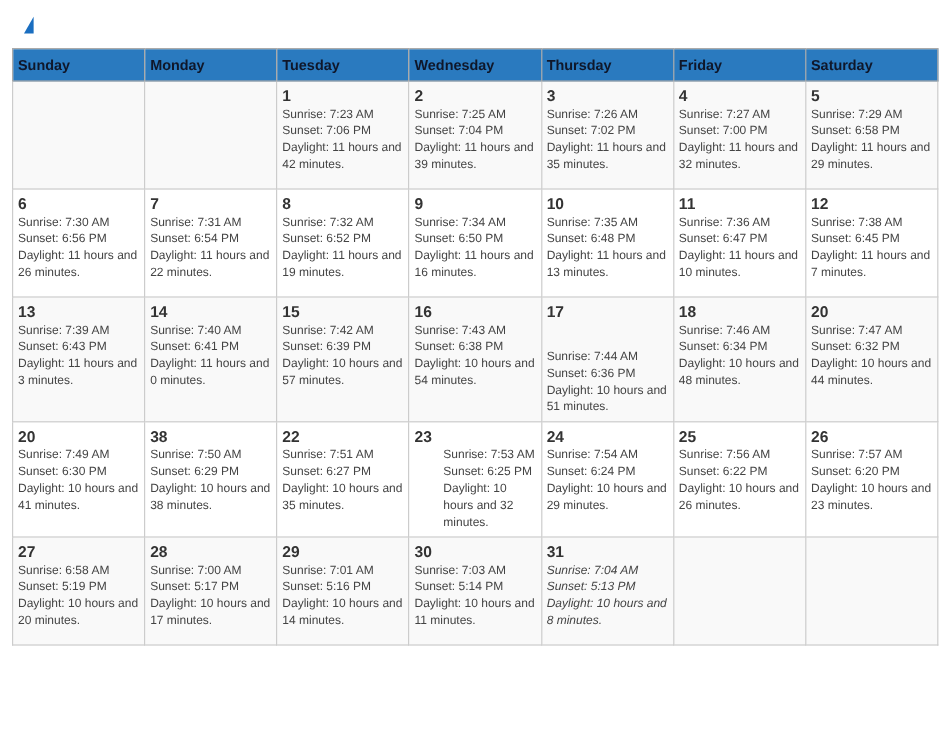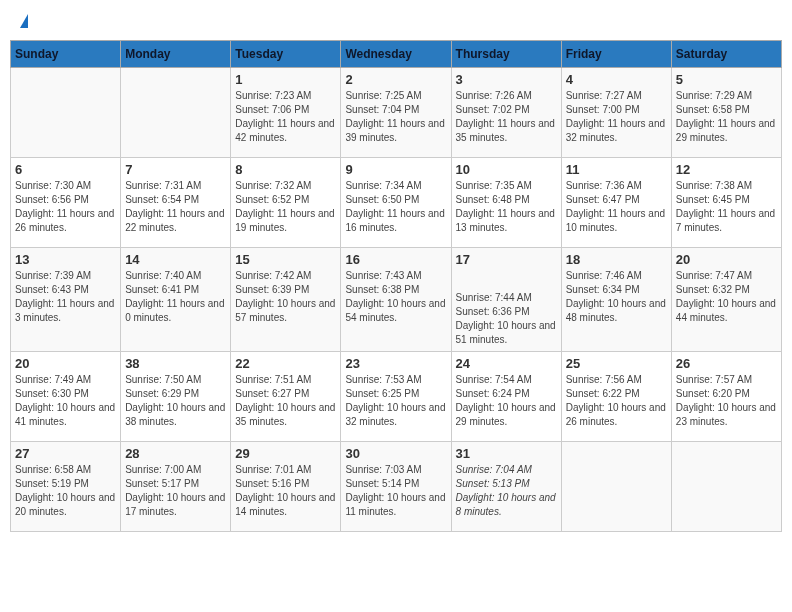--- a/index.html
+++ b/index.html
@@ -266,21 +266,21 @@
 Daylight: 10 hours and 38 minutes.</div>
         </td>
         <td>
           <span class="cell-date">22</span>
           <div class="cell-info" style="white-space: pre-line;">Sunrise: 7:51 AM
 Sunset: 6:27 PM
 Daylight: 10 hours and 35 minutes.</div>
         </td>
         <td>
           <span class="cell-date">23</span>
-          <div class="cell-info" style="white-space: pre-line;">Sunrise: 7:53 AM
+          <div class="cell-info" style="white-space: pre-line; margin-left: 24px;">Sunrise: 7:53 AM
 Sunset: 6:25 PM
 Daylight: 10 hours and 32 minutes.</div>
         </td>
         <td>
           <span class="cell-date">24</span>
           <div class="cell-info" style="white-space: pre-line;">Sunrise: 7:54 AM
 Sunset: 6:24 PM
 Daylight: 10 hours and 29 minutes.</div>
         </td>
         <td>

